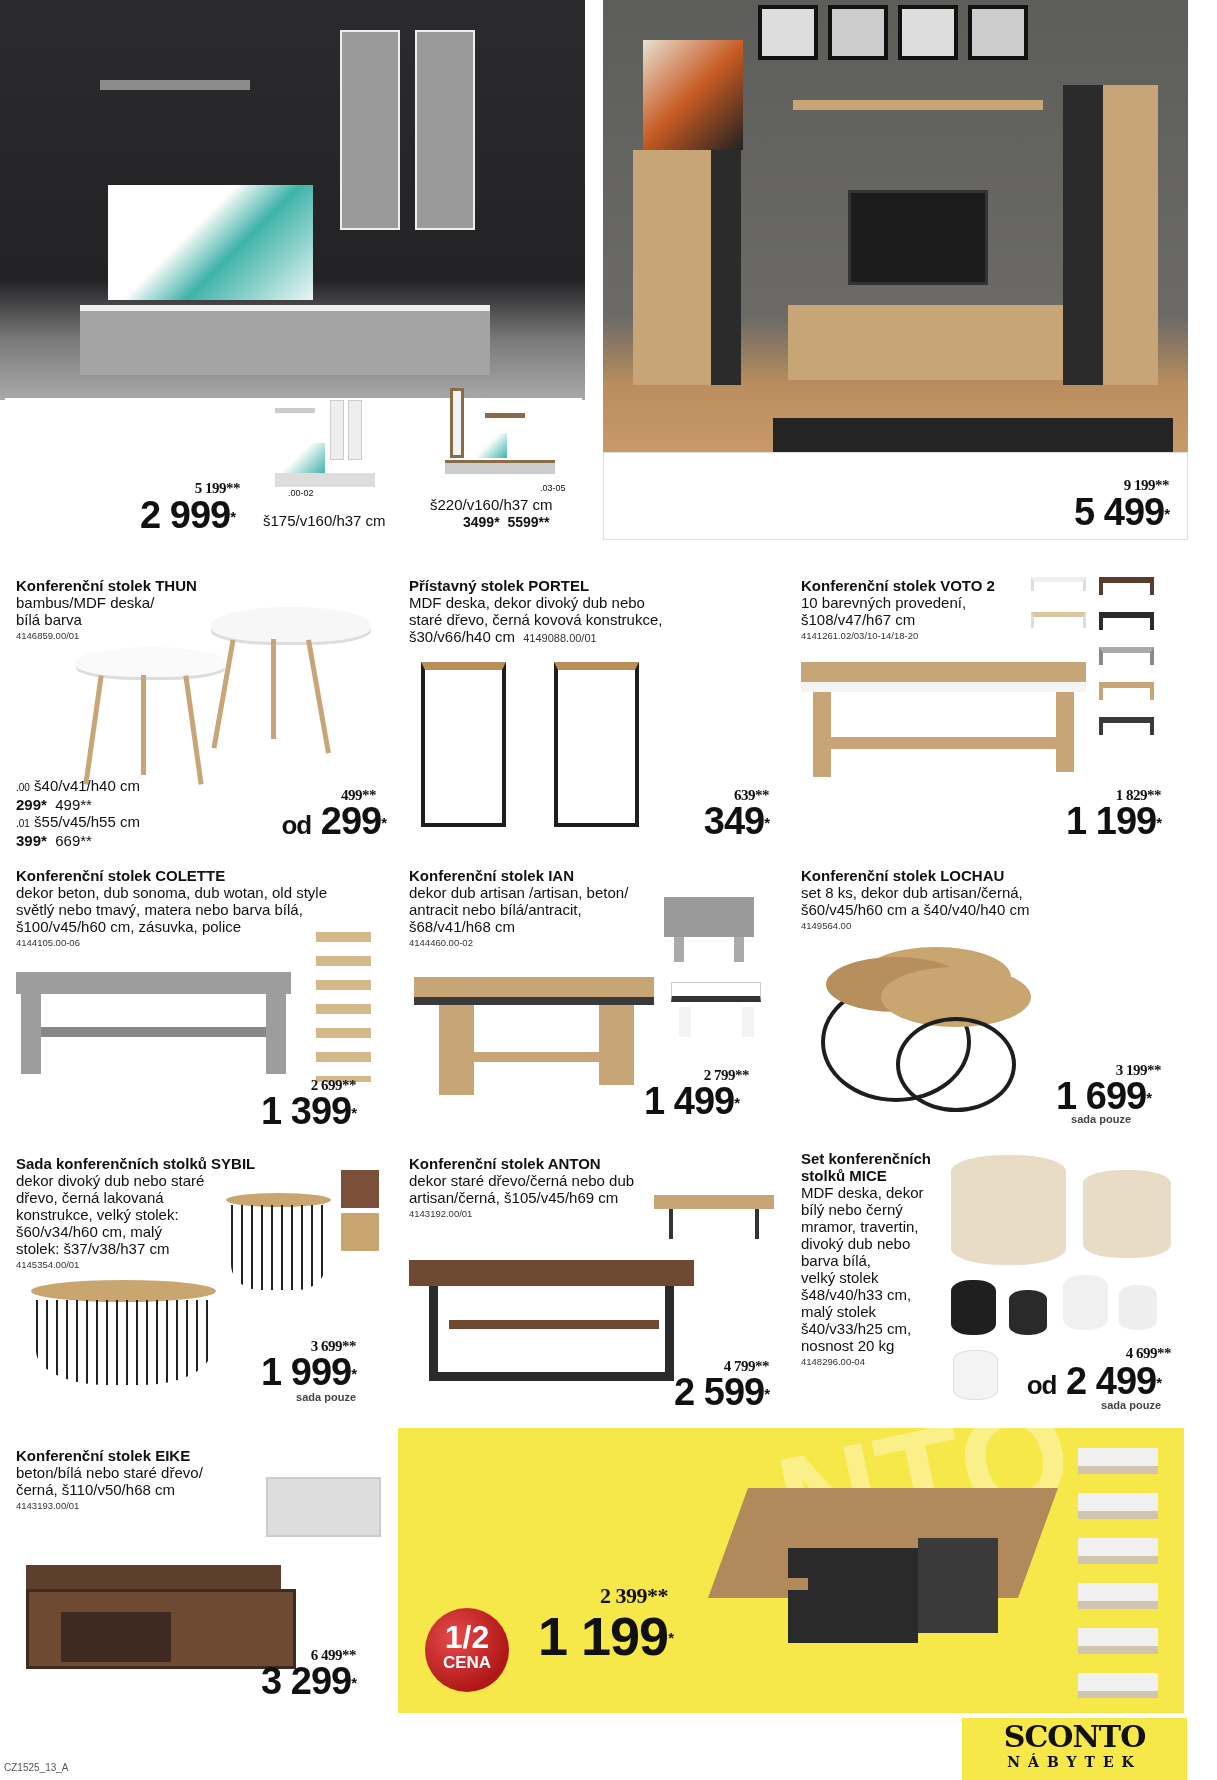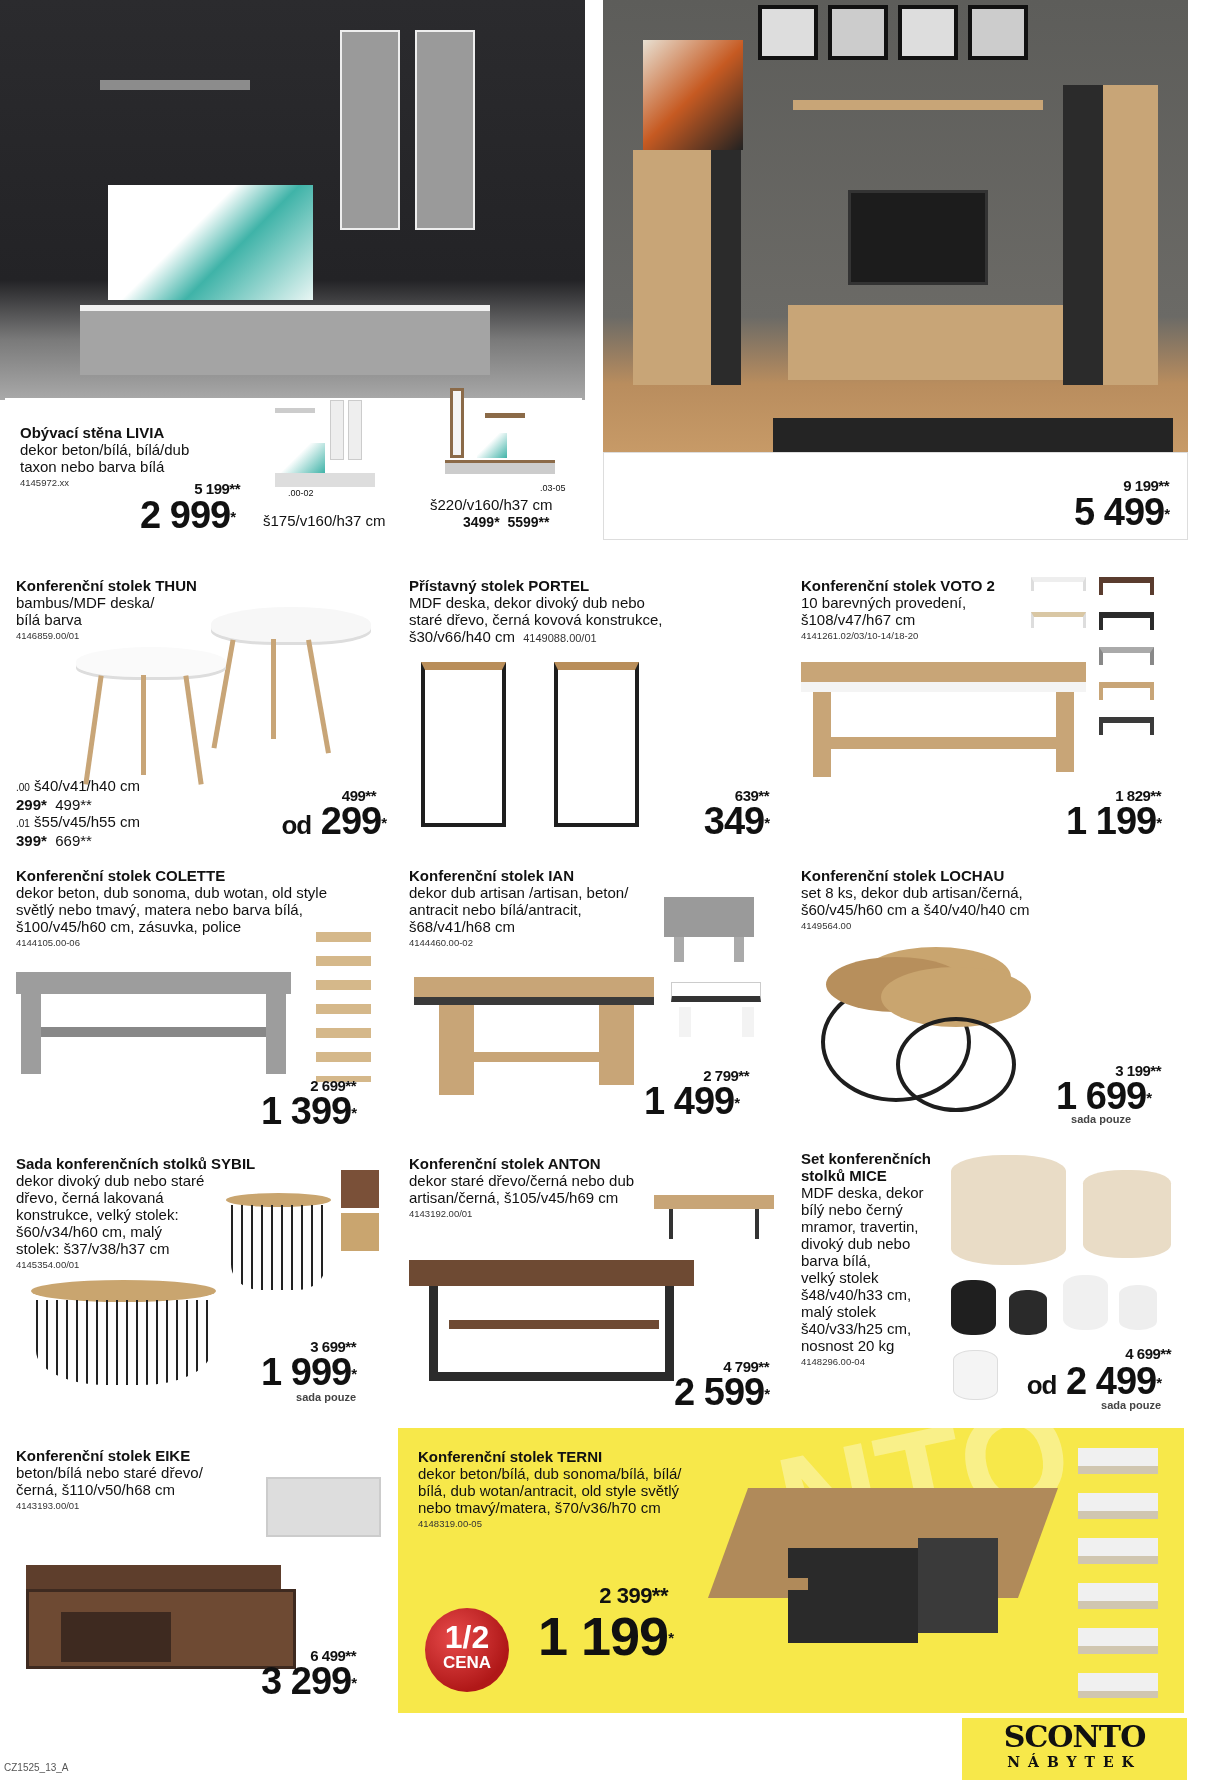--- a/index.html
+++ b/index.html
@@ -7,21 +7,21 @@
 .abs{position:absolute}
 .hero{position:absolute;overflow:hidden}
 .hero1{left:0;top:0;width:585px;height:540px;background:#fff}
 .hero1 .photo{position:absolute;left:0;top:0;width:585px;height:400px;background:linear-gradient(180deg,#2b2b2e 0%,#232326 70%,#7a7a7a 85%,#a9a9a9 100%)}
 .hero2{left:603px;top:0;width:585px;height:540px;background:#fff}
 .hero2 .photo{position:absolute;left:0;top:0;width:585px;height:452px;background:linear-gradient(180deg,#5d5d5a 0%,#6b6a66 70%,#b98d5e 85%,#c79a67 100%)}
 .infobox{position:absolute;background:#fff;border:1px solid #ddd}
 .title{font-weight:bold;font-size:15px;line-height:17px}
 .desc{font-size:15px;line-height:17px}
 .code{font-size:9.5px;color:#333;margin-top:2px}
-.oldp{font-weight:bold;font-size:15px;text-align:right;font-family:Liberation Sans, sans-serif;letter-spacing:-0.5px}
+.oldp{font-weight:bold;font-size:15px;text-align:right;font-family:Liberation Serif, serif;letter-spacing:-0.5px}
 .price{font-weight:bold;font-size:38px;line-height:38px;text-align:right;letter-spacing:-1px;font-family:"Liberation Sans",sans-serif}
 .price sup{font-size:15px;vertical-align:top;position:relative;top:2px}
 .od{font-size:26px;font-weight:bold}
 .note{font-size:11px;color:#444;font-weight:bold;text-align:right}
 .block{position:absolute}
 .wood{background:#c8a577}
 .dark{background:#2b2b2b}
 .concrete{background:#9d9d9d}
 .yellow{position:absolute;left:398px;top:1428px;width:786px;height:285px;background:#f7e84a}
 .ball{position:absolute;left:425px;top:1608px;width:84px;height:84px;border-radius:50%;background:radial-gradient(circle at 35% 35%,#e74a4a,#b01818 70%);color:#fff;text-align:center;font-weight:bold}
@@ -33,26 +33,20 @@
 
 <div class="hero hero1">
   <div class="photo">
     <div class="abs" style="left:100px;top:80px;width:150px;height:10px;background:#8c8c8c"></div>
     <div class="abs" style="left:340px;top:30px;width:60px;height:200px;background:#9a9a9a;border:2px solid #eee"></div>
     <div class="abs" style="left:415px;top:30px;width:60px;height:200px;background:#9a9a9a;border:2px solid #eee"></div>
     <div class="abs" style="left:108px;top:185px;width:205px;height:115px;background:linear-gradient(135deg,#fff 40%,#3fb3a8 60%,#e9f6f4)"></div>
     <div class="abs" style="left:80px;top:305px;width:410px;height:70px;background:#a4a4a4;border-top:6px solid #f0f0f0"></div>
   </div>
   <div class="infobox" style="left:5px;top:398px;width:577px;height:138px;border:none">
-    <div class="abs" style="left:15px;top:26px;width:240px">
-      <div class="title">Obývací stěna LIVIA</div>
-      <div class="desc">dekor beton/bílá, bílá/dub</div>
-      <div class="desc">taxon nebo barva bílá</div>
-      <div class="code">4145972.xx</div>
-    </div>
     <div class="abs oldp" style="left:150px;top:82px;width:85px">5 199**</div>
     <div class="abs price" style="left:100px;top:98px;width:130px"><span>2 999</span><sup>*</sup></div>
 
     <div class="abs" style="left:270px;top:0;width:105px;height:90px">
       <div class="abs" style="left:0;top:10px;width:40px;height:5px;background:#ccc"></div>
       <div class="abs" style="left:55px;top:2px;width:14px;height:60px;background:#eee;border:1px solid #ccc"></div>
       <div class="abs" style="left:73px;top:2px;width:14px;height:60px;background:#eee;border:1px solid #ccc"></div>
       <div class="abs" style="left:5px;top:45px;width:45px;height:30px;background:linear-gradient(135deg,#fff 40%,#3fb3a8)"></div>
       <div class="abs" style="left:0;top:75px;width:100px;height:14px;background:#ddd"></div>
     </div>
@@ -265,27 +259,20 @@
   <div class="abs" style="left:10px;top:142px;width:270px;height:80px;background:#6e4a33;border:3px solid #3e2a20"></div>
   <div class="abs" style="left:45px;top:165px;width:110px;height:50px;background:#3e2a20"></div>
   <div class="abs oldp" style="left:240px;top:200px;width:100px">6 499**</div>
   <div class="abs price" style="left:180px;top:215px;width:160px"><span>3 299</span><sup>*</sup></div>
 </div>
 
 <div class="yellow">
   <div class="abs" style="left:0;top:0;width:786px;height:285px;overflow:hidden;opacity:0.35">
     <div class="abs" style="left:380px;top:-30px;font-size:140px;font-weight:bold;color:#fff;transform:rotate(-12deg)">NTO</div>
   </div>
-  <div class="abs" style="left:20px;top:20px;width:320px">
-    <div class="title">Konferenční stolek TERNI</div>
-    <div class="desc">dekor beton/bílá, dub sonoma/bílá, bílá/</div>
-    <div class="desc">bílá, dub wotan/antracit, old style světlý</div>
-    <div class="desc">nebo tmavý/matera, š70/v36/h70 cm</div>
-    <div class="code">4148319.00-05</div>
-  </div>
   <div class="abs" style="left:330px;top:60px;width:310px;height:110px;background:#b08a5a;transform:skewX(-20deg)"></div>
   <div class="abs" style="left:390px;top:120px;width:130px;height:95px;background:#2a2a2a"></div>
   <div class="abs" style="left:520px;top:110px;width:80px;height:95px;background:#3a3a3a"></div>
   <div class="abs" style="left:330px;top:150px;width:80px;height:12px;background:#b08a5a"></div>
   <div class="abs" style="left:680px;top:20px;width:80px;height:250px;background:repeating-linear-gradient(180deg,#f0f0f0 0,#f0f0f0 18px,#d0c6b0 18px,#d0c6b0 26px,transparent 26px,transparent 45px)"></div>
   <div class="abs oldp" style="left:170px;top:155px;width:100px;font-size:22px">2 399**</div>
   <div class="abs price" style="left:115px;top:180px;width:160px;font-size:54px;line-height:56px"><span>1 199</span><sup>*</sup></div>
 </div>
 <div class="ball">
   <div style="font-size:32px;line-height:34px;margin-top:12px">1/2</div>

